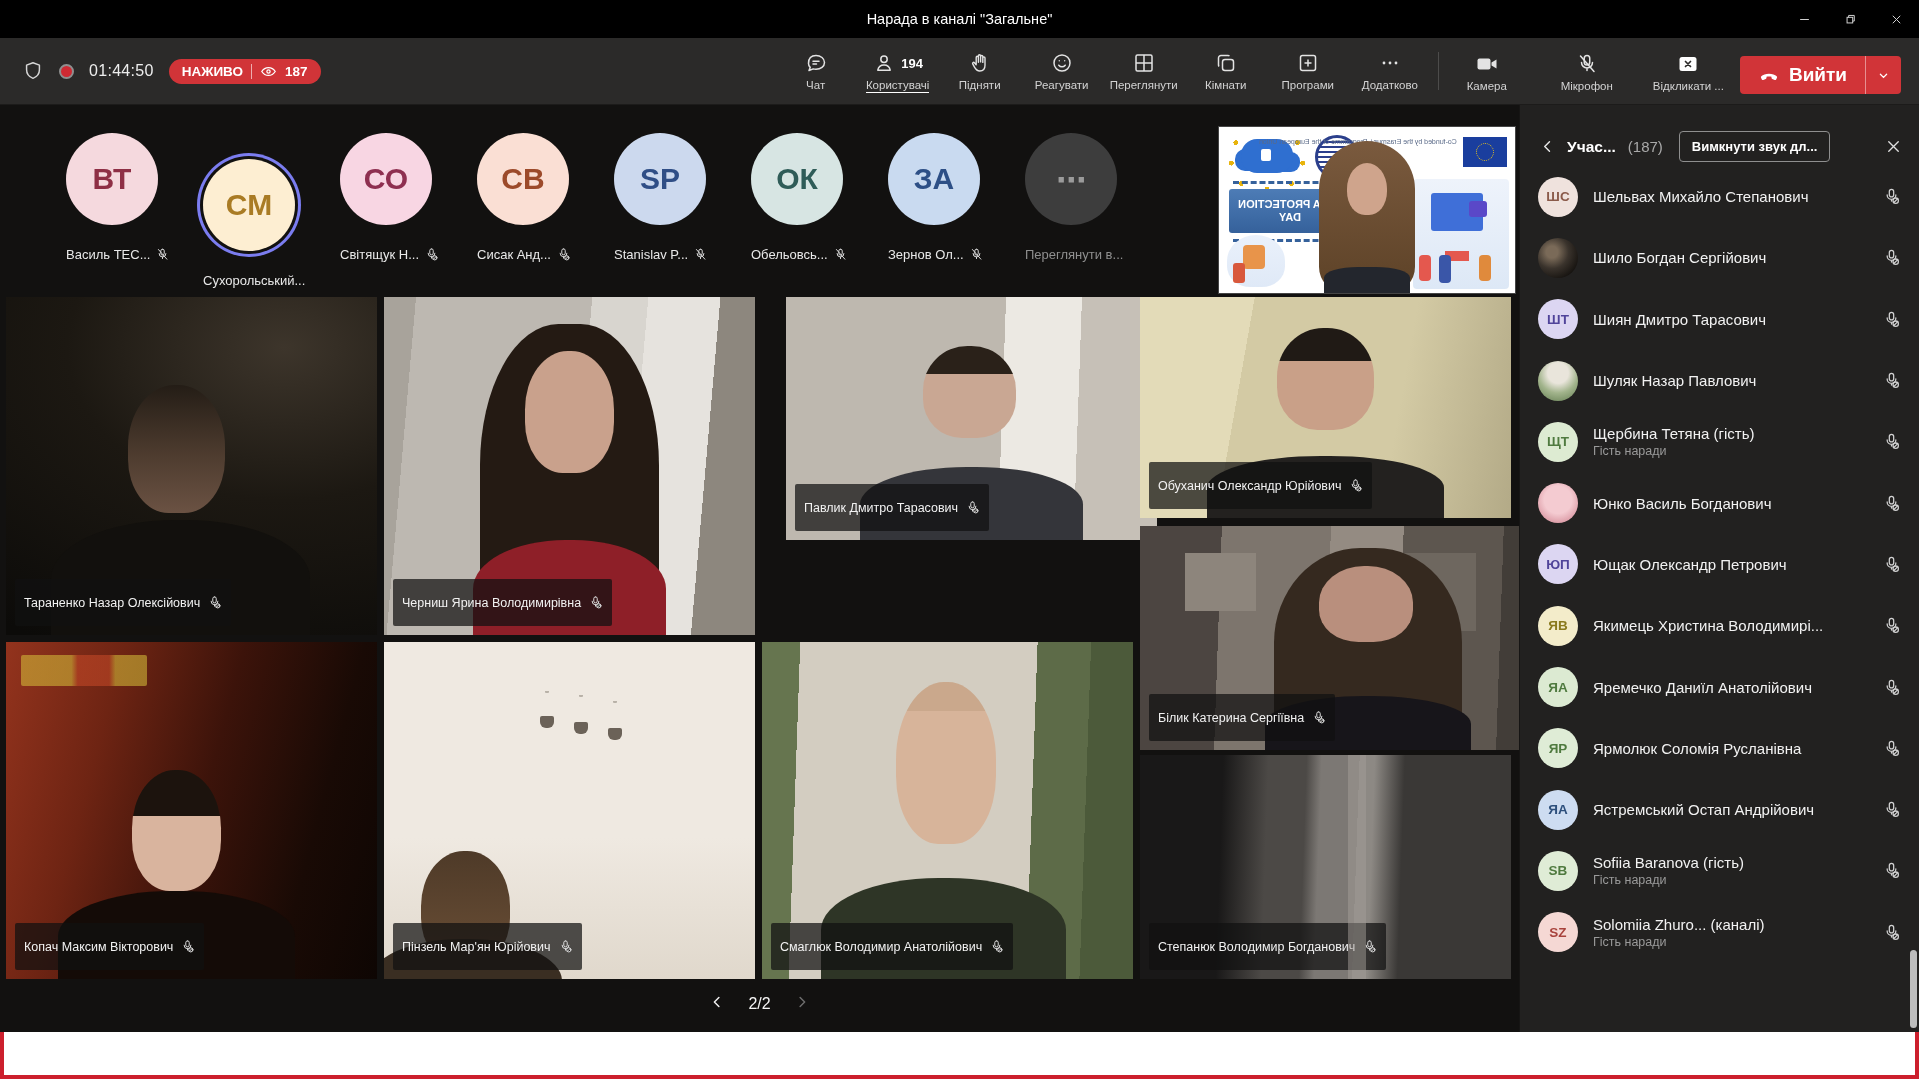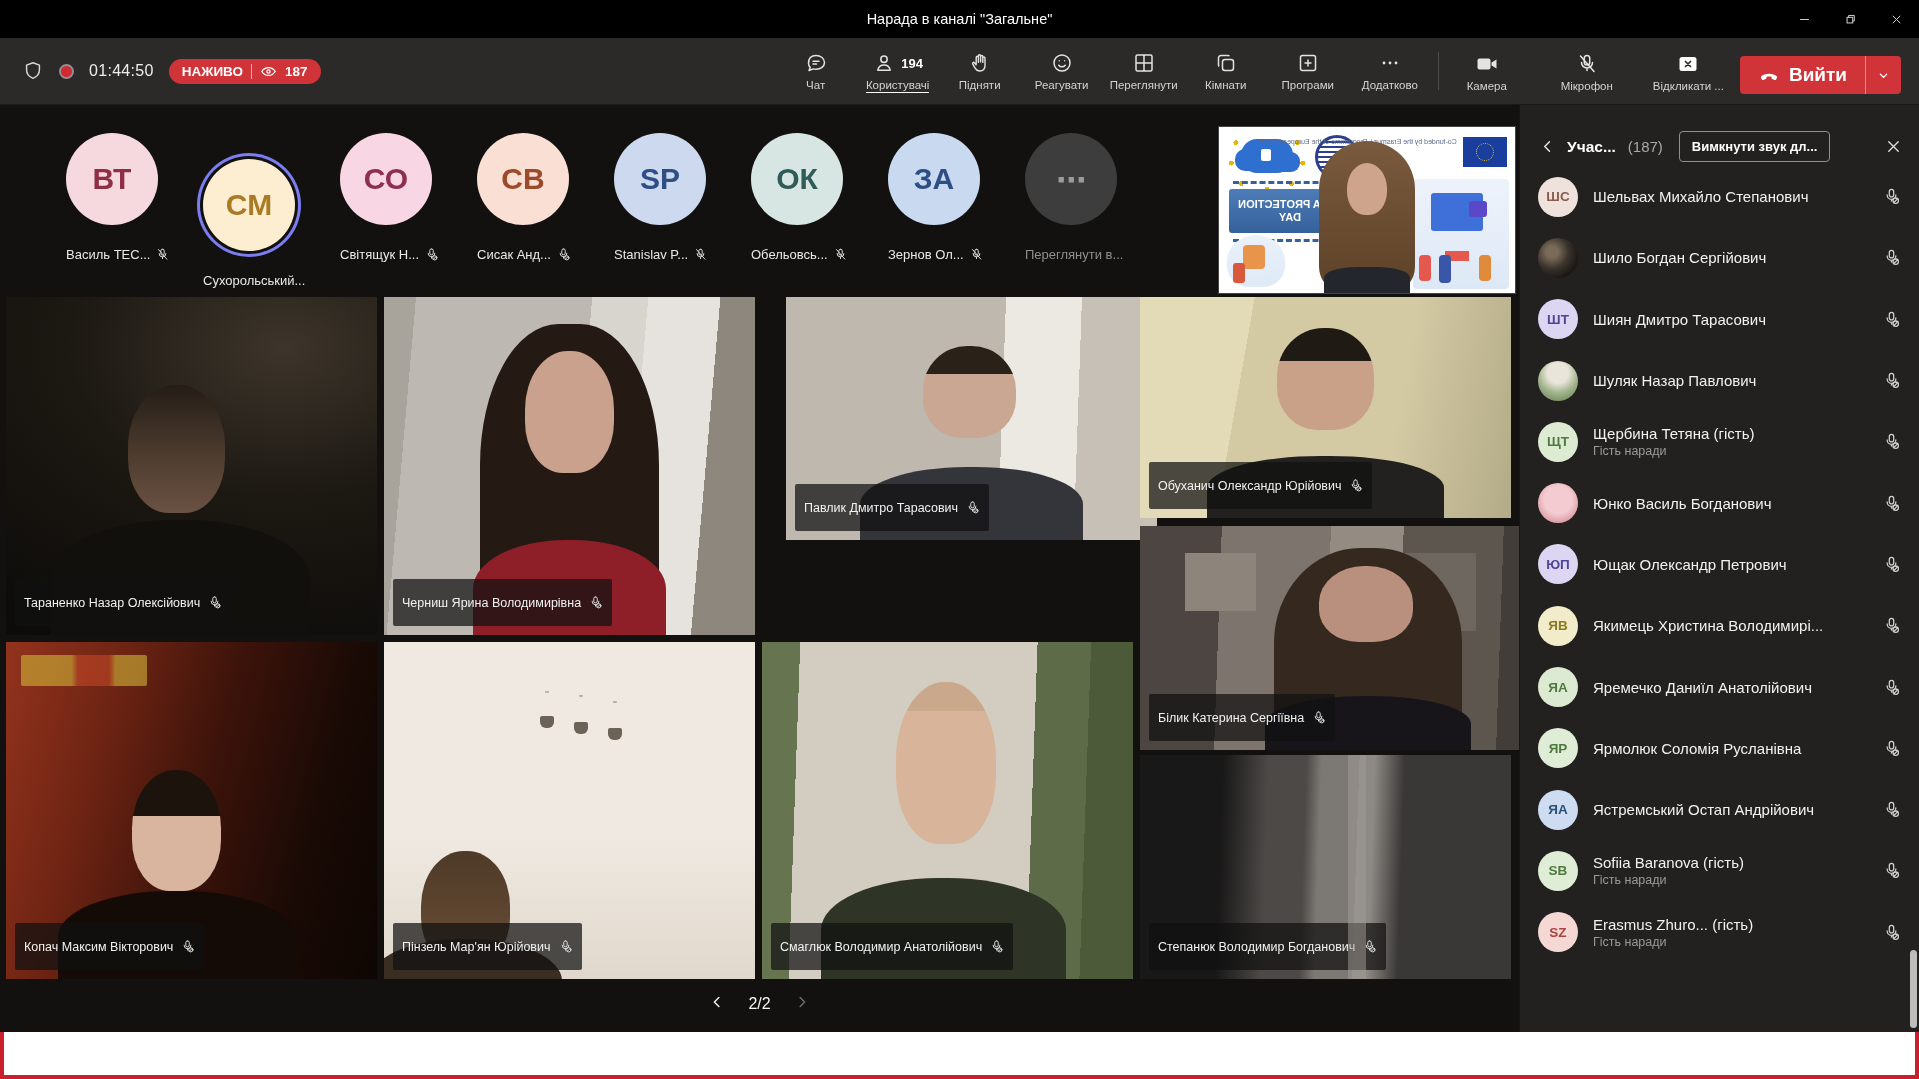--- a/index.html
+++ b/index.html
@@ -800,21 +800,21 @@
                 <rect x="9.25" y="3" width="5.5" height="9.5" rx="2.75"></rect>
                 <path d="M6.5 10a5.5 5.5 0 0 0 11 0M12 15.5v2.3"></path>
                 <circle cx="17.3" cy="17.3" r="3.4" fill="#1d1c1b"></circle>
                 <path d="M15 19.6l4.6-4.6"></path>
               </svg>
             </span>
           </div>
           <div class="prow">
             <div class="pava" style="background: rgb(245, 216, 212); color: rgb(168, 66, 60);">SZ</div>
             <div class="ptxt">
-              <div class="pname">Erasmus Zhuro... (гість)</div>
+              <div class="pname">Solomiia Zhuro... (каналі)</div>
               <div class="psub">Гість наради</div>
             </div>
             <span class="pmic">
               <svg viewBox="0 0 24 24" fill="none" stroke="currentColor" stroke-width="1.6" stroke-linecap="round">
                 <rect x="9.25" y="3" width="5.5" height="9.5" rx="2.75"></rect>
                 <path d="M6.5 10a5.5 5.5 0 0 0 11 0M12 15.5v2.3"></path>
                 <circle cx="17.3" cy="17.3" r="3.4" fill="#1d1c1b"></circle>
                 <path d="M15 19.6l4.6-4.6"></path>
               </svg>
             </span>

